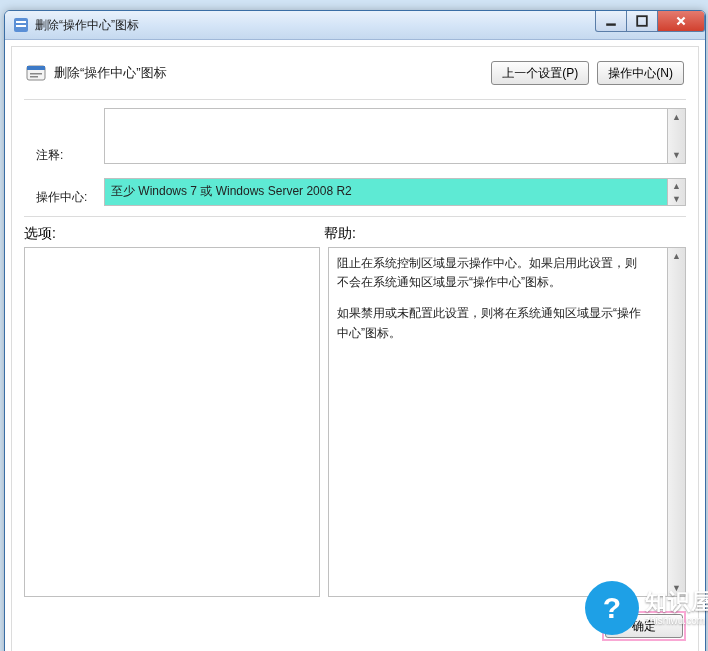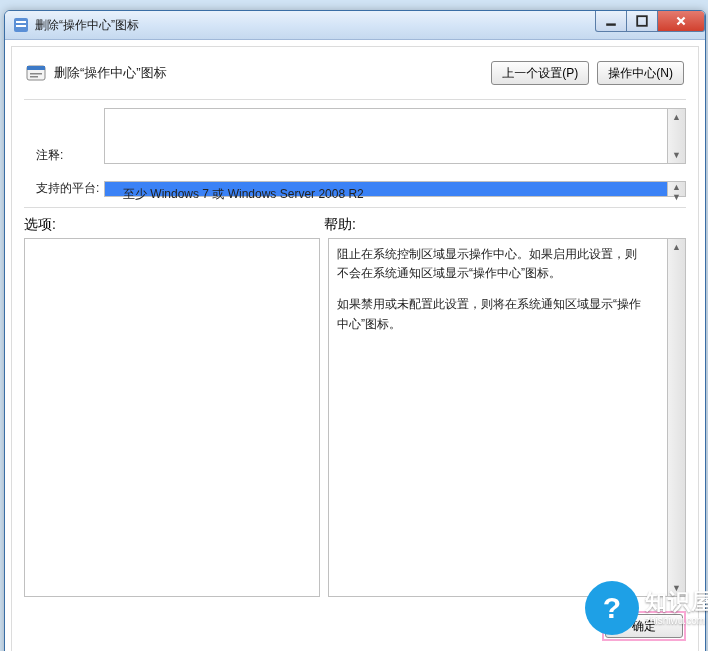--- a/index.html
+++ b/index.html
@@ -165,24 +165,24 @@
     height: 16px;
     display: flex;
     align-items: center;
     justify-content: center;
     color: #666;
     font-size: 9px;
   }
   .platform-row { margin-top: 14px; }
   .platform-box {
     flex: 1;
-    height: 16px;
+    height: 28px;
     border: 1px solid #c0c0c0;
-    background: #3b82f6;
-    padding: 4px 18px;
+    background: #5eead4;
+    padding: 4px 6px;
     position: relative;
     box-sizing: border-box;
     font-size: 12px;
     color: #222;
   }
   .mid-divider {
     height: 1px;
     background: #dcdcdc;
     margin: 10px 12px 0 12px;
   }
@@ -322,21 +322,21 @@
           <div class="field-label">注释:</div>
           <div class="comment-box">
             <span></span>
             <div class="vscroll">
               <div class="arrow">▲</div>
               <div class="arrow">▼</div>
             </div>
           </div>
         </div>
         <div class="field-row platform-row">
-          <div class="field-label">支持的平台:</div>
+          <div class="field-label">操作中心:</div>
           <div class="platform-box">
             <span>至少 Windows 7 或 Windows Server 2008 R2</span>
             <div class="vscroll">
               <div class="arrow">▲</div>
               <div class="arrow">▼</div>
             </div>
           </div>
         </div>
       </div>
     </div>

